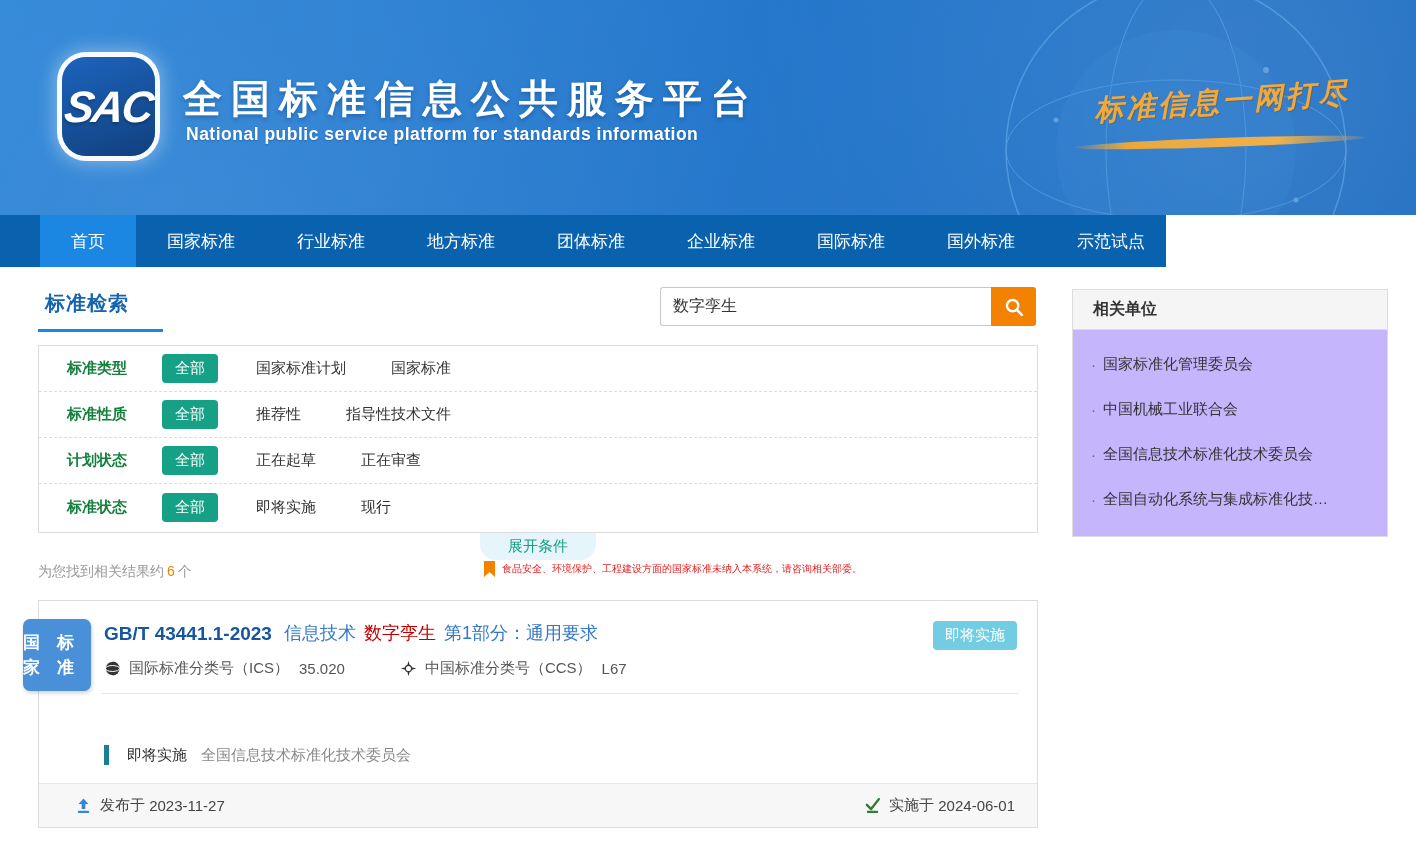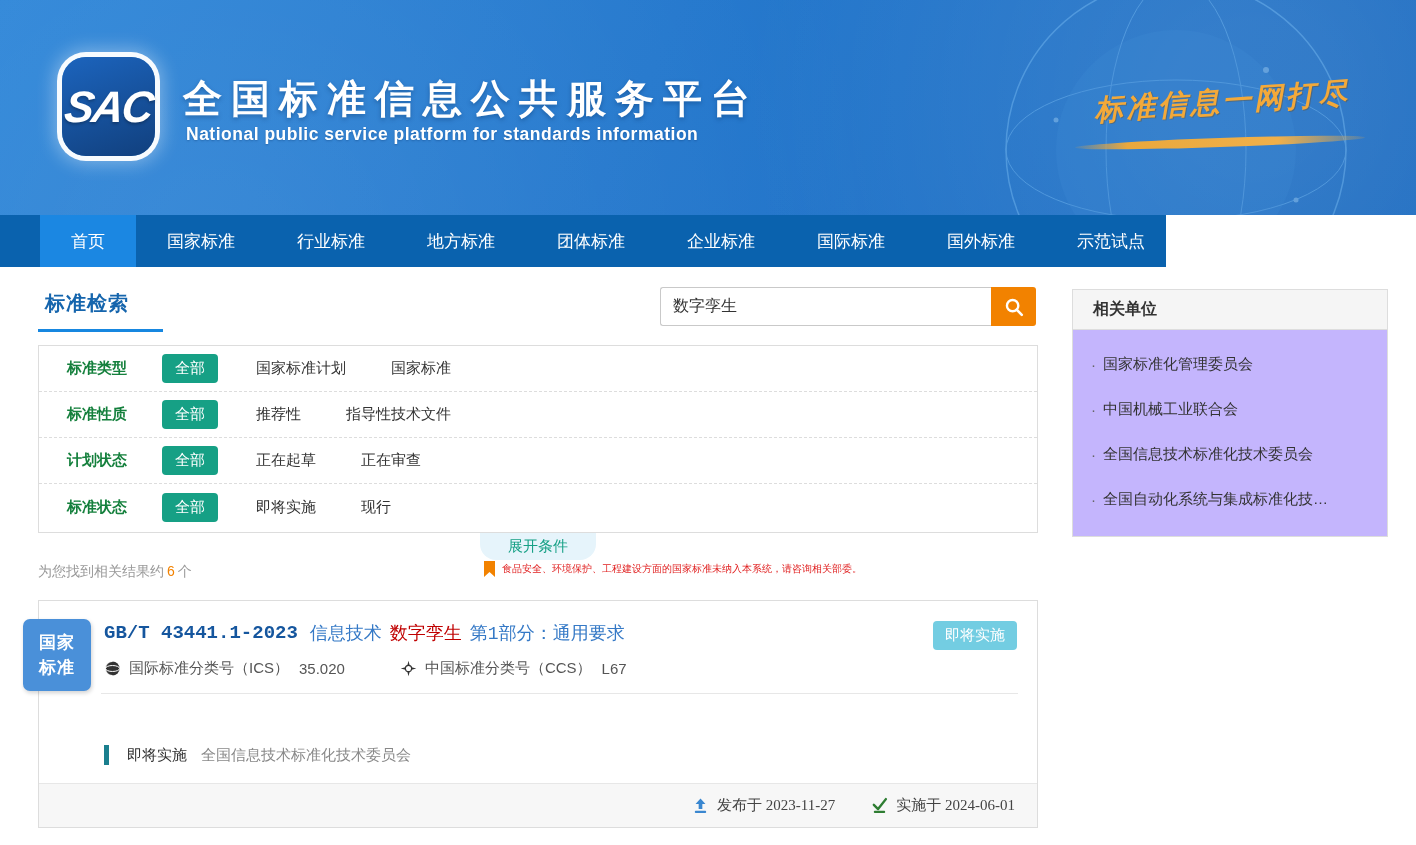--- a/index.html
+++ b/index.html
@@ -118,26 +118,26 @@
   }
 
   
   .card {
     position: absolute; left: 38px; top: 333px; width: 1000px; height: 228px;
     border: 1px solid #ddd; background: #fff;
   }
   .type-badge {
     position: absolute; left: -16px; top: 18px; width: 68px; height: 72px;
     background: #4a90d9; border-radius: 7px; color: #fff; font-size: 17px; font-weight: bold;
-    display: flex; flex-direction: column; align-items: center; justify-content: center;
+    display: flex; align-items: center; justify-content: center;
     line-height: 25px; box-shadow: 1px 2px 4px rgba(0,0,0,.18); letter-spacing: 1px;
   }
   .card-title-row {
     position: absolute; left: 65px; top: 20px; width: 915px;
-    display: flex; align-items: center; white-space: nowrap; font-family: Liberation Mono, monospace;
+    display: flex; align-items: flex-end; white-space: nowrap;
   }
   .std-code { color: #15569e; font-size: 19px; font-weight: bold; margin-right: 12px; cursor: pointer; }
   .t-blue { color: #3579c6; font-size: 18px; margin-right: 8px; cursor: pointer; }
   .t-red  { color: #c00000; font-size: 18px; margin-right: 8px; cursor: pointer; }
   .status-badge {
     position: absolute; right: 20px; top: 20px; background: #73cde2; color: #fff;
     font-size: 15px; padding: 5px 12px; border-radius: 4px;
   }
   .meta-row {
     position: absolute; left: 65px; top: 58px; display: flex; align-items: center;
@@ -147,21 +147,21 @@
   .meta-item svg { margin-right: 8px; }
   .meta-val { margin-left: 10px; }
   .card-divider { position: absolute; left: 62px; top: 92px; width: 917px; height: 1px; background: #e7e7e7; }
   .info-row { position: absolute; left: 65px; display: flex; align-items: center; }
   .info-row .bar { width: 5px; height: 20px; background: #1a7f8e; margin-right: 18px; }
   .info-label { font-size: 15px; color: #333; margin-right: 14px; white-space: nowrap; }
   .info-value { font-size: 15px; color: #888; white-space: nowrap; }
   .card-footer {
     position: absolute; left: 0; bottom: 0; width: 998px; height: 44px;
     background: #f7f7f7; border-top: 1px solid #e7e7e7;
-    display: flex; align-items: center; justify-content: flex-end; padding-right: 22px; font-family: Liberation Serif, serif;
+    display: flex; align-items: center; justify-content: space-between; padding-right: 22px;
   }
   .date-item { display: flex; align-items: center; font-size: 15px; color: #444; margin-left: 36px; }
   .date-item svg { margin-right: 8px; }
 
   
   .sidebar {
     position: absolute; left: 1072px; top: 22px; width: 316px;
     border: 1px solid #ddd; background: #c4b5fd;
   }
   .sidebar-header {

